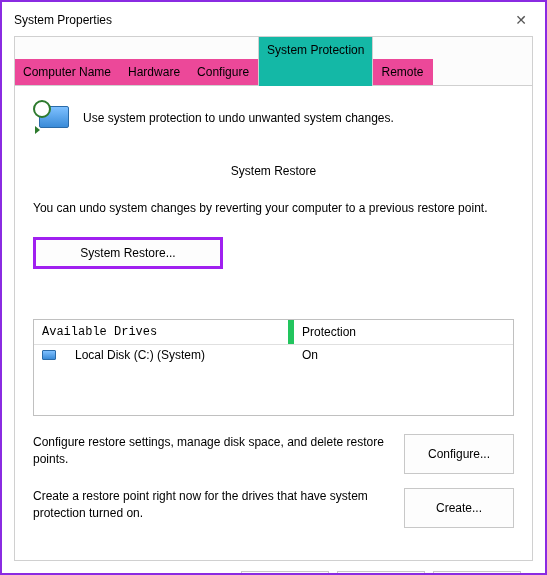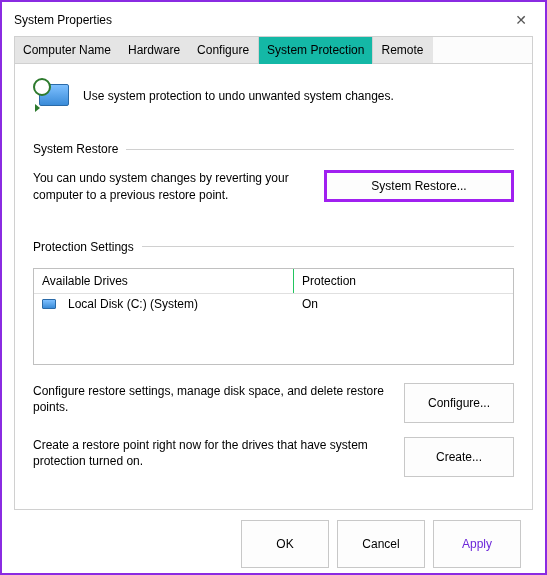--- a/index.html
+++ b/index.html
@@ -39,21 +39,22 @@
       display: flex;
       border-bottom: 1px solid #d0d0d0;
       background: #fcfcfc;
     }
     .tab {
       padding: 6px 8px;
       font-size: 12px;
       border-right: 1px solid transparent;
       cursor: default;
       position: relative;
-      background: #e5e5e5;
+      background: #ec4899;
+      margin-top: 22px;
     }
     .tab.active {
       background: #14b8a6;
       border-left: 1px solid #d0d0d0;
       border-right: 1px solid #d0d0d0;
       border-top: 1px solid #d0d0d0;
       margin-top: -1px;
       margin-bottom: -1px;
       z-index: 1;
     }
@@ -100,31 +101,33 @@
       height: 0;
       border-left: 5px solid #2d7a2d;
       border-top: 4px solid transparent;
       border-bottom: 4px solid transparent;
     }
     .section-header {
       display: flex;
       align-items: center;
       gap: 8px;
       margin-bottom: 14px;
+      flex-direction: column;
     }
     .section-header .line {
       flex: 1;
       height: 1px;
       background: #d0d0d0;
     }
     .restore-row {
       display: flex;
       align-items: flex-start;
-      gap: 6px;
+      gap: 20px;
       margin-bottom: 36px;
+      flex-direction: column;
     }
     .restore-row .text {
       flex: 1;
       font-size: 12px;
       line-height: 1.4;
     }
     .btn {
       background: #fdfdfd;
       border: 1px solid #c8c8c8;
       padding: 12px 16px;
@@ -147,39 +150,40 @@
       display: flex;
       background: #fff;
       border-bottom: 1px solid #e0e0e0;
     }
     .drives-header .col {
       padding: 5px 8px;
       font-size: 12px;
     }
     .drives-header .col1 {
       flex: 0 0 260px;
-      border-right: 1px solid #22c55e;
+      border-right: 6px solid #22c55e;
+      font-family: Liberation Mono, monospace;
     }
     .drives-header .col2 {
       flex: 1;
     }
     .drives-body {
       min-height: 70px;
     }
     .drive-row {
       display: flex;
       padding: 3px 8px;
       font-size: 12px;
       align-items: center;
     }
     .drive-row .col1 {
       flex: 0 0 260px;
       display: flex;
       align-items: center;
-      gap: 12px;
+      gap: 19px;
     }
     .drive-row .col2 { flex: 1; }
     .drive-icon {
       width: 14px;
       height: 10px;
       background: linear-gradient(#7ec0ff, #3a8bd8);
       border: 1px solid #2a6aa8;
       border-radius: 1px;
       flex-shrink: 0;
     }
@@ -242,21 +246,20 @@
         <span>System Restore</span>
         <div class="line"></div>
       </div>
 
       <div class="restore-row">
         <div class="text">You can undo system changes by reverting your computer to a previous restore point.</div>
         <button class="btn btn-highlighted">System Restore...</button>
       </div>
 
       <div class="section-header">
-        <span>Protection Settings</span>
         <div class="line"></div>
       </div>
 
       <div class="drives-table">
         <div class="drives-header">
           <div class="col col1">Available Drives</div>
           <div class="col col2">Protection</div>
         </div>
         <div class="drives-body">
           <div class="drive-row">

